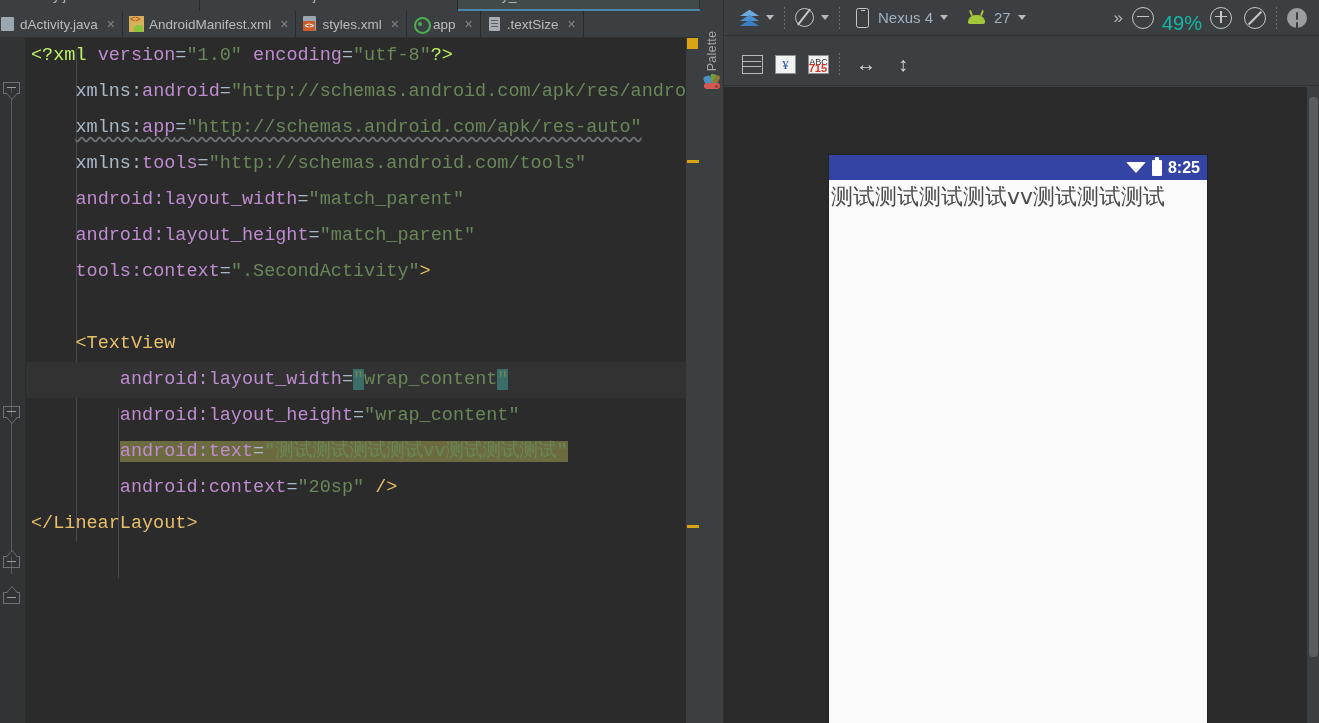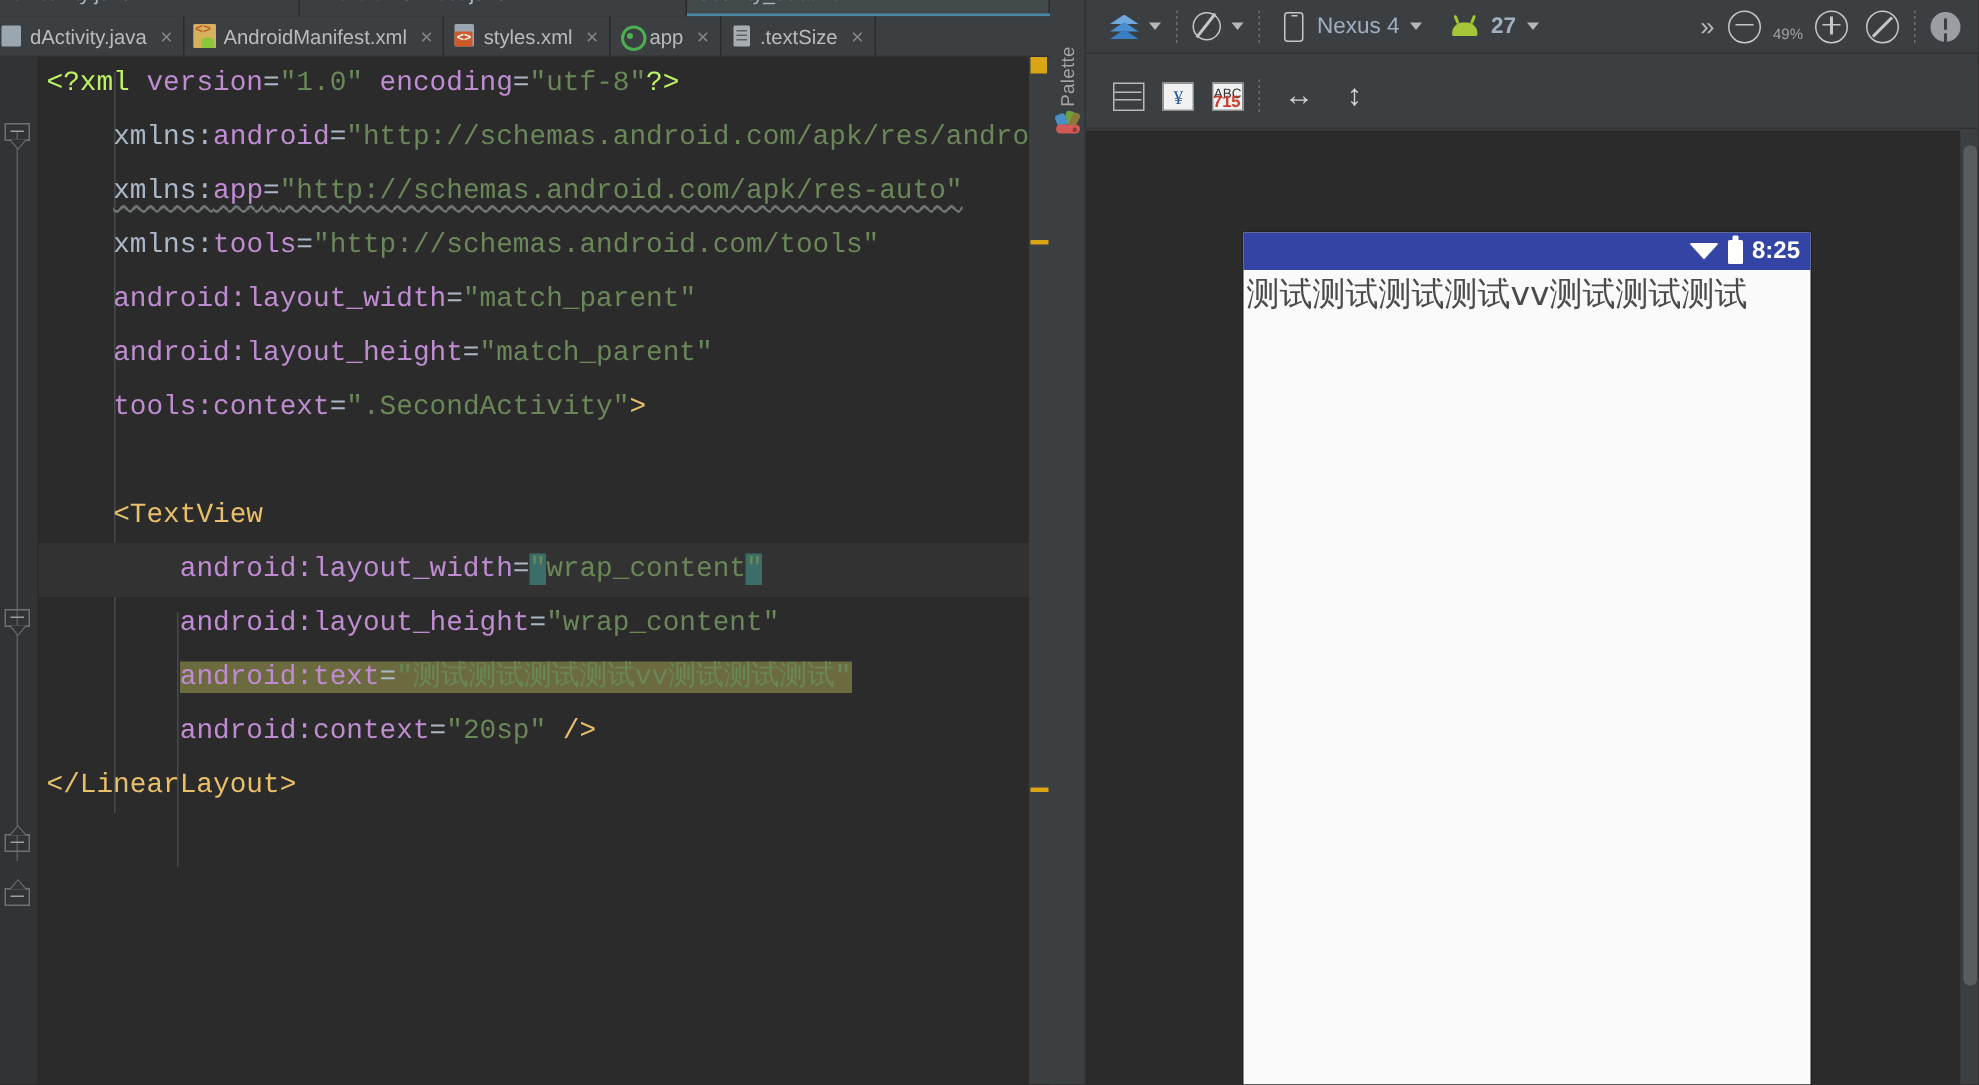--- a/index.html
+++ b/index.html
@@ -346,21 +346,21 @@
   }
   .ico-warn {
     width:20px;height:20px; border-radius:50%; background:#9a9ea2;
   }
   .ico-warn::after {
     content:""; position:absolute; left:8.6px; top:4px; width:2.8px;height:8px;
     background:#3c3f41; border-radius:1px;
     box-shadow: 0 10px 0 0 #3c3f41;
   }
   .ico-chev2 { color:#b8b8b8; font-size:17px; letter-spacing:-3px; }
-  .zoomlbl { color:#a3a3a3; font-size:10px;margin-top:12px; }
+  .zoomlbl { color:#14b8a6; font-size:20px;margin-top:12px; }
 
   .ico-rows { width:21px;height:19px; border:1.5px solid #b9b9b9; }
   .ico-rows::after {
     content:""; position:absolute; left:0; top:5px; width:18px; height:1.5px;
     background:#b9b9b9; box-shadow: 0 5px 0 #b9b9b9;
   }
   .ico-lang {
     width:21px;height:19px; background:#f2f2f2; border:1px solid #8f8f8f;
     color:#2a5a9a; font-size:13px; line-height:17px; text-align:center;
     font-family:"Liberation Serif", serif;
@@ -501,21 +501,21 @@
       <div class="tbitem">
         <span class="ico ico-orient"></span>
         <span class="carrow"></span>
       </div>
       <div class="tbsep"></div>
       <div class="tbitem" style="margin-left:6px;">
         <span class="ico ico-phone"></span>
         <span style="margin-left:4px;">Nexus 4</span>
         <span class="carrow"></span>
       </div>
-      <div class="tbitem" style="margin-left:8px;font-weight:bold;">
+      <div class="tbitem" style="margin-left:8px;">
         <span class="ico ico-android">
             <span class="ear l"></span>
             <span class="ear r"></span>
             <span class="head"></span>
           </span>
         <span style="margin-left:4px;">27</span>
         <span class="carrow"></span>
       </div>
 
       <div style="flex:1"></div>

